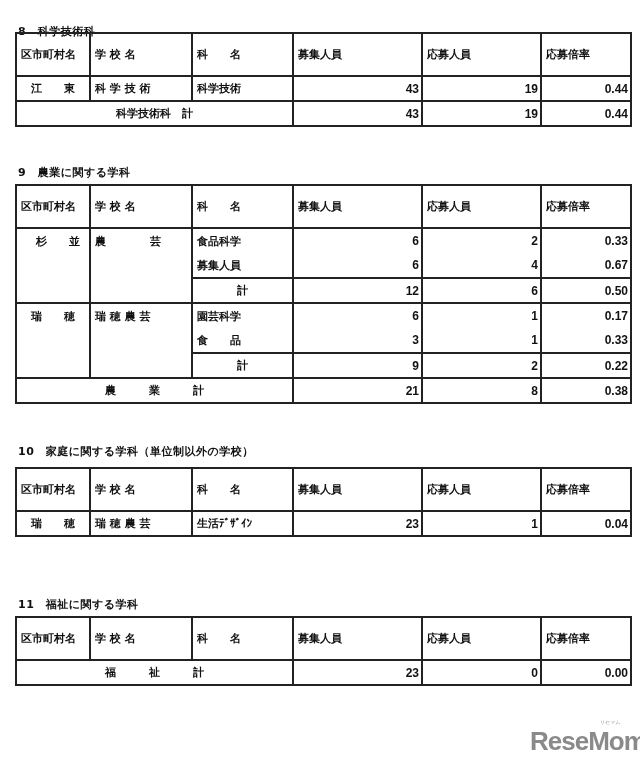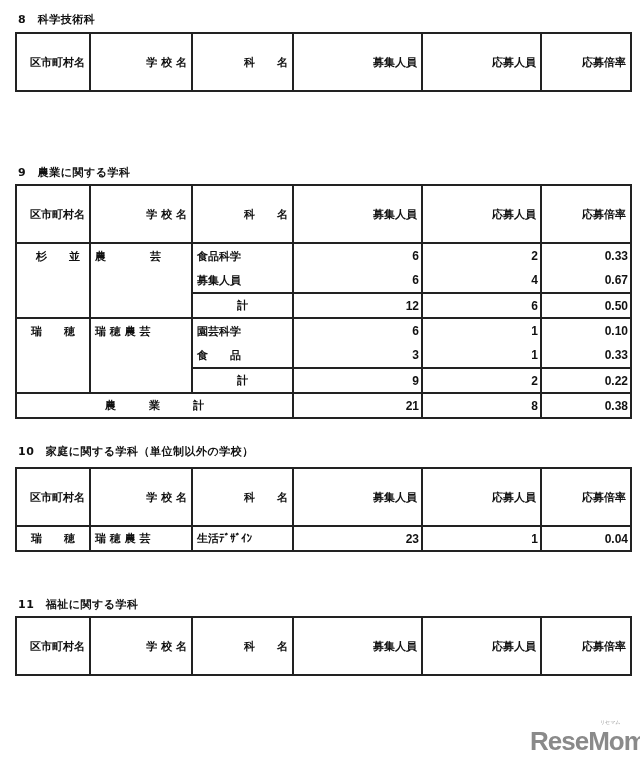--- a/index.html
+++ b/index.html
@@ -1,50 +1,64 @@
 <!DOCTYPE html>
 <html><head>
 <meta charset="utf-8">
 <style>
   html,body{margin:0;padding:0;background:#fff;}
   body{width:640px;height:762px;position:relative;overflow:hidden;font-family:"DejaVu Sans",sans-serif;color:#111;}
   .section-title{position:absolute;left:18px;font-size:11px;font-weight:bold;letter-spacing:0.5px;}
   table{position:absolute;left:15px;width:615px;border-collapse:collapse;table-layout:fixed;font-size:11px;font-weight:bold;}
   td,th{border:2px solid #222;padding:0 4px;height:25px;box-sizing:border-box;white-space:nowrap;overflow:hidden;}
-  th{height:58px;font-weight:bold;text-align:right;}
+  th{height:43px;font-weight:bold;text-align:left;}
   td.num{text-align:right;padding-right:2px;font-family:"Liberation Sans Narrow","Liberation Sans",sans-serif;font-size:12px;}
   td.center{text-align:center;}
   td.left{text-align:left;}
   td.noborder-b{border-bottom:none;margin-left:15px;}
   td.noborder-t{border-top:none;}
   col.c1{width:74px}col.c2{width:102px}col.c3{width:101px}col.c4{width:129px}col.c5{width:119px}col.c6{width:90px}
   .logo{position:absolute;left:530px;top:726px;font-family:"Liberation Sans",sans-serif;font-weight:bold;font-size:26px;color:#8a8a8a;letter-spacing:-1px;}
   .logo-small{position:absolute;left:600px;top:719px;font-size:5px;color:#999;}
 </style>
 </head>
 <body>
 
-<div class="section-title" style="top:12px;">8　科学技術科</div>
+<div class="section-title" style="top:24px;">8　科学技術科</div>
 <table style="top:32px;">
   <colgroup>
       <col class="c1">
       <col class="c2">
       <col class="c3">
       <col class="c4">
       <col class="c5">
       <col class="c6">
     </colgroup>
   <tbody>
       <tr>
     <th>区市町村名</th>
     <th>学 校 名</th>
     <th>科　　名</th>
     <th>募集人員</th>
     <th>応募人員</th>
     <th>応募倍率</th>
+  </tr>
+  <tr>
+    <td class="center">江　　東</td>
+    <td class="left">科 学 技 術</td>
+    <td class="left">科学技術</td>
+    <td class="num">43</td>
+    <td class="num">19</td>
+    <td class="num">0.44</td>
+  </tr>
+  <tr>
+    <td colspan="3" class="center">科学技術科　計</td>
+    <td class="num">43</td>
+    <td class="num">19</td>
+    <td class="num">0.44</td>
   </tr>
 </tbody>
   </table>
 
 <div class="section-title" style="top:165px;">9　農業に関する学科</div>
 <table style="top:184px;">
   <colgroup>
       <col class="c1">
       <col class="c2">
       <col class="c3">
@@ -82,21 +96,21 @@
     <td class="num">6</td>
     <td class="num">0.50</td>
   </tr>
 
   <tr>
     <td rowspan="3" class="center" style="vertical-align:top;padding-top:5px;">瑞　　穂</td>
     <td rowspan="3" class="left" style="vertical-align:top;padding-top:5px;">瑞 穂 農 芸</td>
     <td class="left noborder-b">園芸科学</td>
     <td class="num noborder-b">6</td>
     <td class="num noborder-b">1</td>
-    <td class="num noborder-b">0.10</td>
+    <td class="num noborder-b">0.17</td>
   </tr>
   <tr>
     <td class="left noborder-t">食　　品</td>
     <td class="num noborder-t">3</td>
     <td class="num noborder-t">1</td>
     <td class="num noborder-t">0.33</td>
   </tr>
   <tr>
     <td class="center">計</td>
     <td class="num">9</td>
@@ -154,17 +168,23 @@
     </colgroup>
   <tbody>
       <tr>
     <th>区市町村名</th>
     <th>学 校 名</th>
     <th>科　　名</th>
     <th>募集人員</th>
     <th>応募人員</th>
     <th>応募倍率</th>
   </tr>
+  <tr>
+    <td colspan="3" class="center">福　　　祉　　　計</td>
+    <td class="num">23</td>
+    <td class="num">0</td>
+    <td class="num">0.00</td>
+  </tr>
 </tbody>
   </table>
 
 <div class="logo-small">リセマム</div>
 <div class="logo">ReseMom</div>
 
 </body></html>

